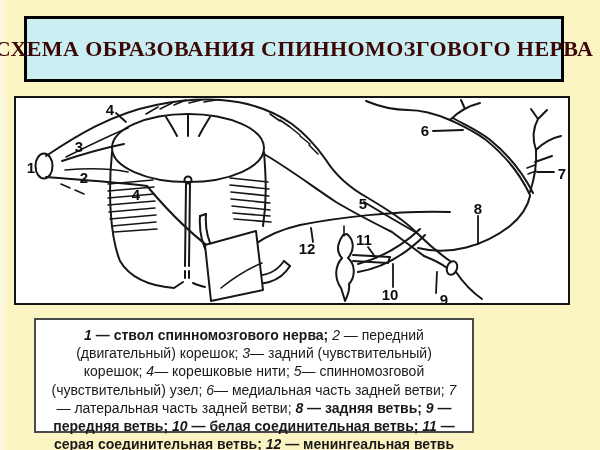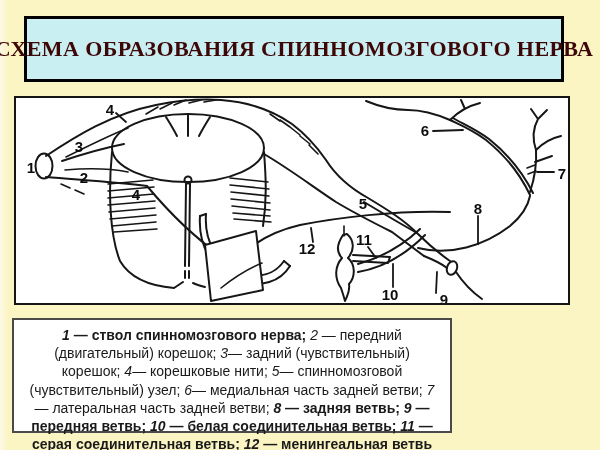--- a/index.html
+++ b/index.html
@@ -38,21 +38,21 @@
   .art path, .art line { fill:none; stroke:#161616; stroke-width:2; stroke-linecap:round; stroke-linejoin:round; }
   .art ellipse, .art circle { fill:none; stroke:#161616; stroke-width:2; }
   .art .thin { stroke-width:1.6; }
   .art .whitefill { fill:#FFFFFF; }
   .leader { stroke:#161616; stroke-width:1.8; stroke-linecap:round; }
   .num {
     font-family:"Liberation Sans", sans-serif;
     font-weight:bold; font-size:15px; fill:#0D0D0D;
   }
   .caption-box {
-    position:absolute; left:12px; top:318px; width:440px; height:115px;
+    position:absolute; left:34px; top:318px; width:440px; height:115px;
     background:#FFFFFF;
     border:2px solid #4A4A4A;
     box-sizing:border-box;
     padding:6px 9px;
     text-align:center;
   }
   .caption-box p {
     margin:0;
     font-size:14px;
     line-height:18.2px;

